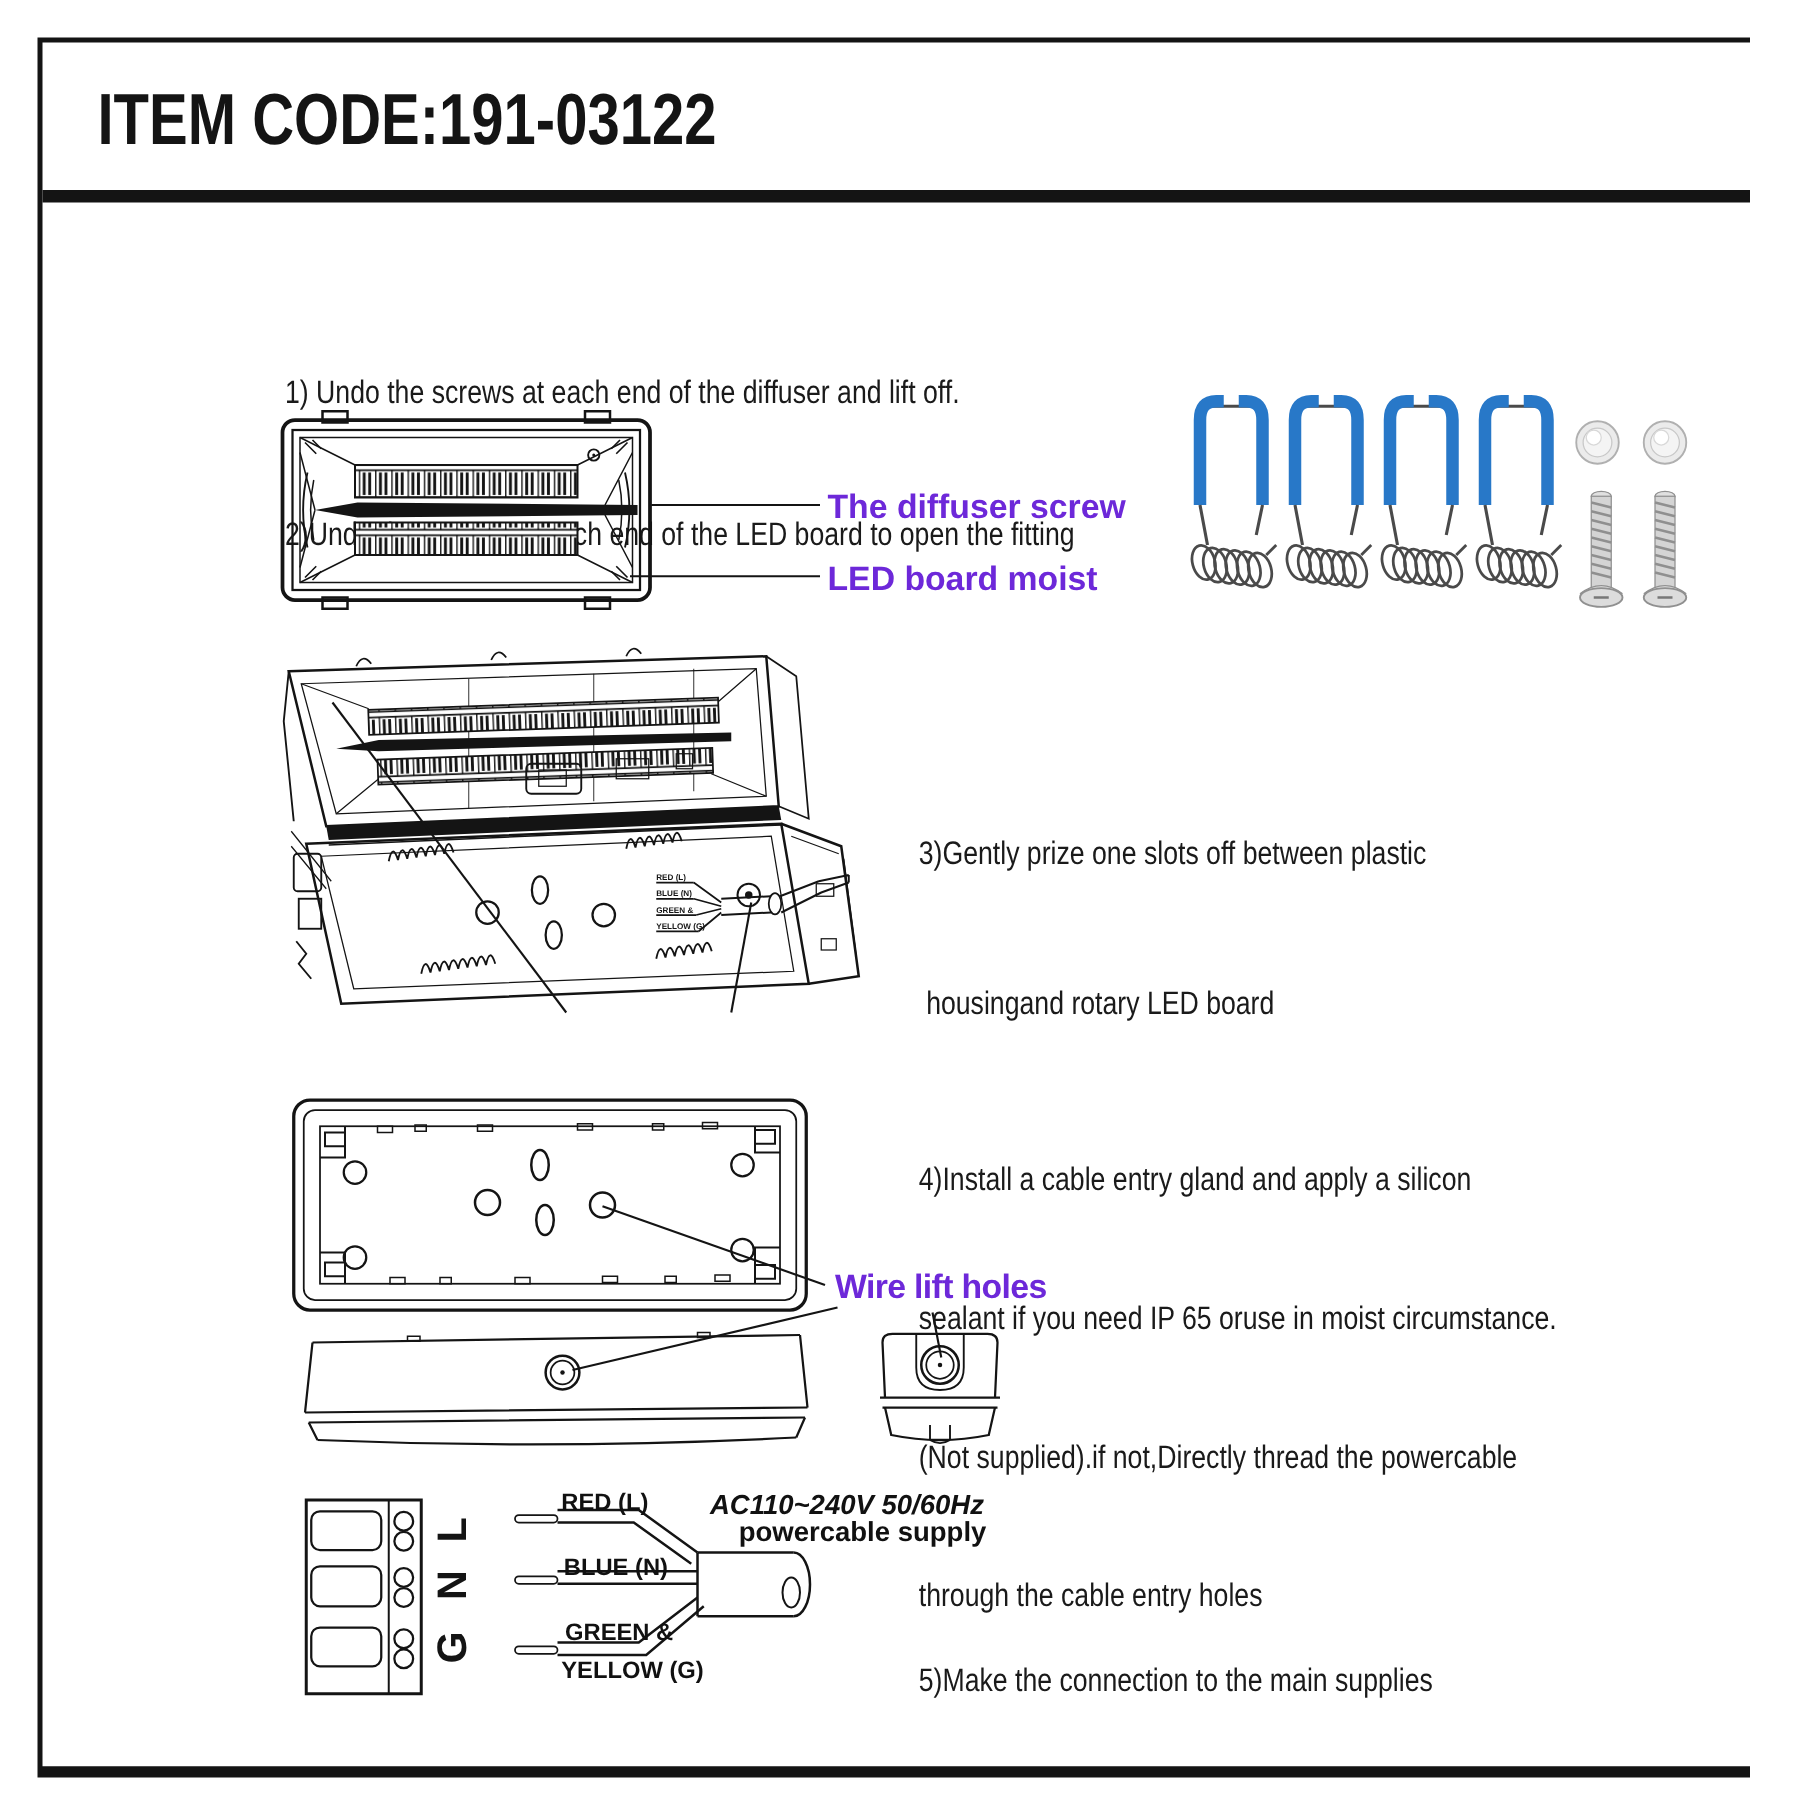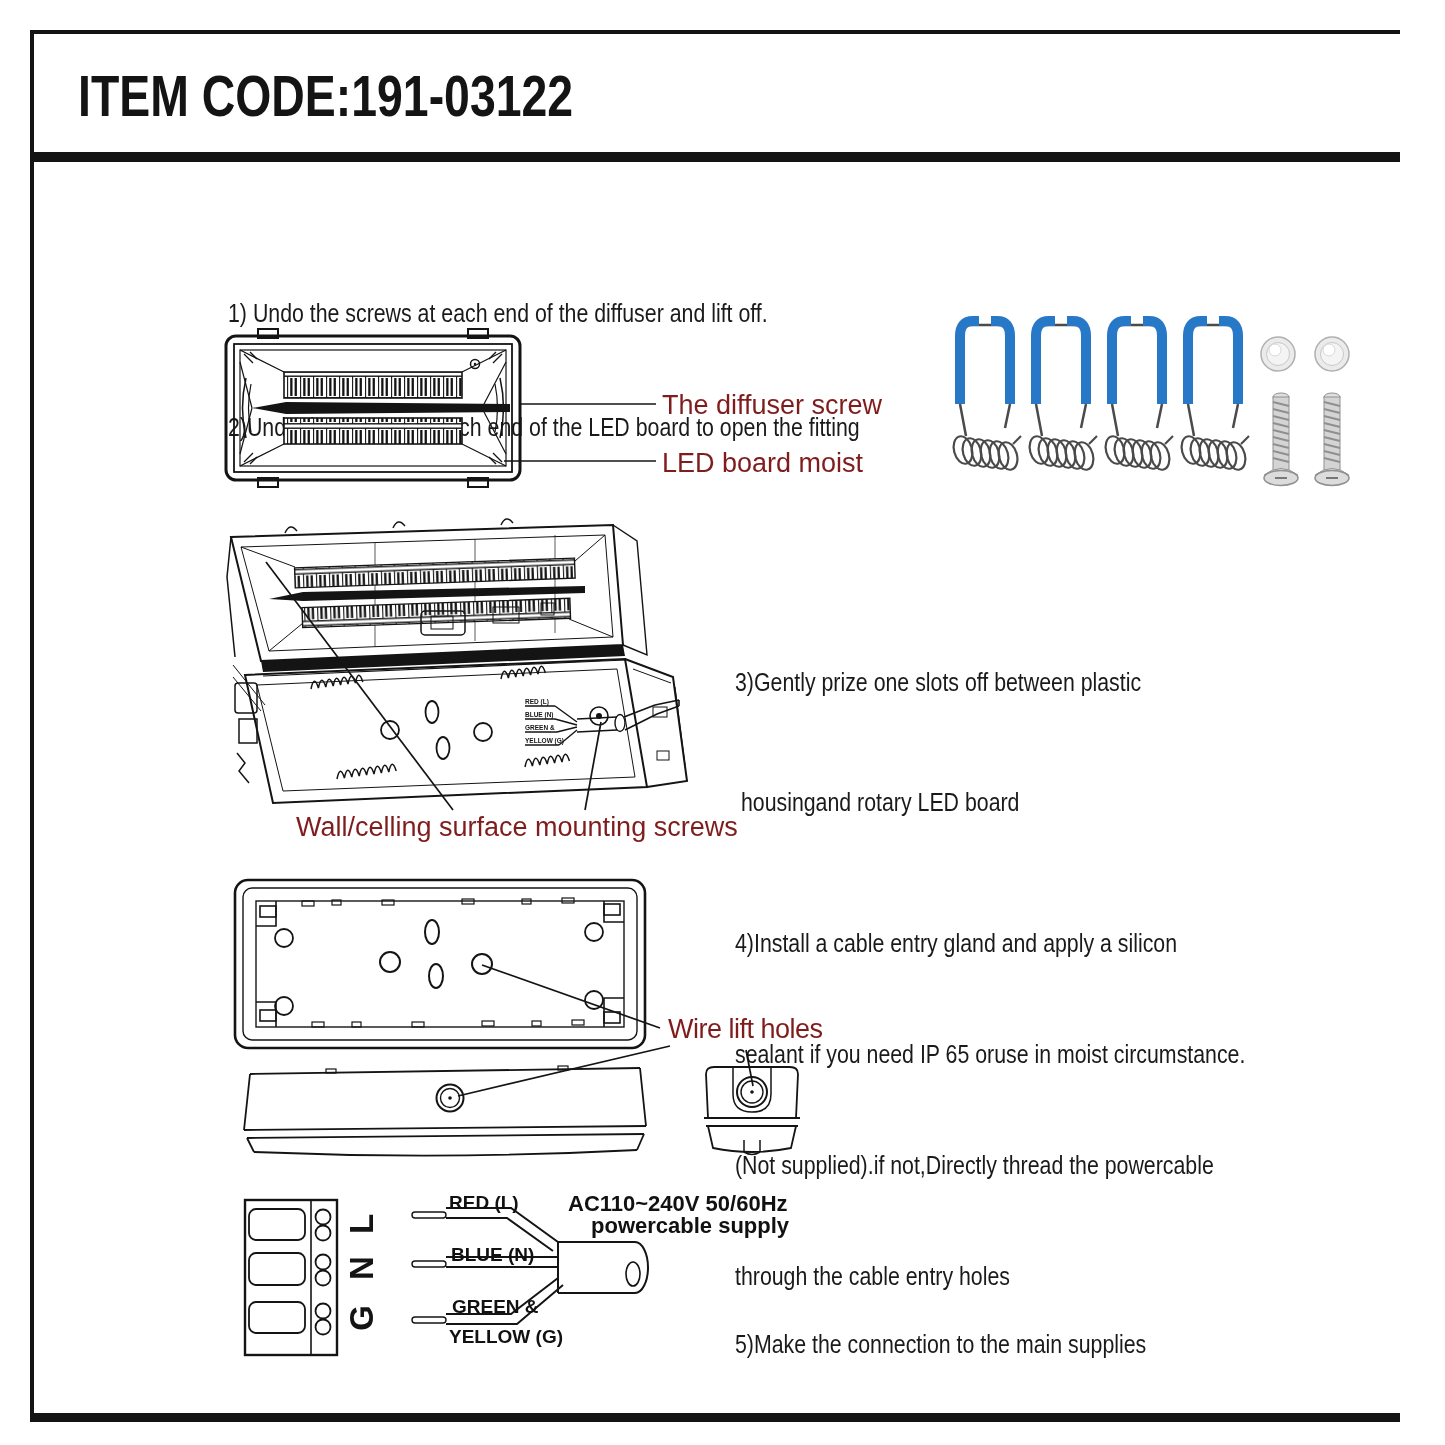--- a/index.html
+++ b/index.html
@@ -7,21 +7,21 @@
          font-family:"Liberation Sans",sans-serif;color:#141414;overflow:hidden;}
   .abs{position:absolute;}
   .frame{left:30px;top:30px;width:1385px;height:1392px;box-sizing:border-box;
          border:4px solid #141414;border-bottom:9px solid #141414;}
   .divider{left:34px;top:152px;width:1377px;height:10px;background:#141414;}
   .title{left:78px;top:64px;font-size:58px;font-weight:700;line-height:1.1;
          transform:scaleX(0.80);transform-origin:0 0;letter-spacing:0px;white-space:pre;}
   .step{font-size:26px;font-weight:500;transform:scaleX(0.82);transform-origin:0 0;
         white-space:pre;color:#1a1a1a;}
   .lh38{line-height:38px;} .lh40{line-height:40px;} .lh37{line-height:37px;}
-  .figlabel{font-size:27px;font-weight:400;white-space:pre;color:#7f1d1d;}
+  .figlabel{font-size:27px;font-weight:700;white-space:pre;color:#6d28d9;}
   .wlabel{font-size:19px;font-weight:700;white-space:pre;color:#111;}
   .aclabel{font-size:22px;font-weight:700;white-space:pre;color:#111;}
   .tletter{width:36px;height:36px;display:flex;align-items:center;justify-content:center;
            font-size:33px;font-weight:700;transform:rotate(-90deg);}
   svg{display:block;overflow:visible;}
 </style>
 </head>
 <body>
 
 <div class="sheet">
@@ -164,21 +164,20 @@
       <path d="M8,150 L40,190 M8,162 L36,196" stroke-width="1"></path>
       <g font-family="Liberation Sans, sans-serif" font-size="6.5" font-weight="700" fill="#141414" stroke="none">
         <text x="300" y="189">RED (L)</text>
         <text x="300" y="202">BLUE (N)</text>
         <text x="300" y="215">GREEN &amp;</text>
         <text x="300" y="228">YELLOW (G)</text>
       </g>
     </g>
   </svg>
 
-  <div class="abs figlabel" style="left:296px;top:812px;">Wall/celling surface mounting screws</div>
 
   <div class="abs step lh40" style="left:735px;top:582px;">
     <div>3)Gently prize one slots off between plastic</div>
     <div> housingand rotary LED board</div>
   </div>
 
   <div class="abs step lh37" style="left:735px;top:851px;">
     <div>4)Install a cable entry gland and apply a silicon</div>
     <div>sealant if you need IP 65 oruse in moist circumstance.</div>
     <div>(Not supplied).if not,Directly thread the powercable</div>
@@ -293,21 +292,21 @@
       <path d="M153,52 V103 M153,52 H230 M153,103 H230" stroke-width="2"></path>
       <path d="M230,52 A13,25.5 0 0 1 230,103" stroke-width="2"></path>
       <ellipse cx="228" cy="84" rx="7" ry="12" stroke-width="1.6"></ellipse>
     </g>
   </svg>
 
   <div class="abs wlabel" style="left:449px;top:1192px;">RED (L)</div>
   <div class="abs wlabel" style="left:451px;top:1244px;">BLUE (N)</div>
   <div class="abs wlabel" style="left:452px;top:1296px;">GREEN &amp;</div>
   <div class="abs wlabel" style="left:449px;top:1326px;">YELLOW (G)</div>
-  <div class="abs aclabel" style="left:568px;top:1191px;">AC110~240V 50/60Hz</div>
+  <div class="abs aclabel" style="left:568px;top:1191px;font-style:italic;">AC110~240V 50/60Hz</div>
   <div class="abs aclabel" style="left:591px;top:1213px;">powercable supply</div>
 
   <svg class="abs" style="left:0;top:0;pointer-events:none;" width="1445" height="1445" viewBox="0 0 1445 1445">
     <g stroke="#141414" stroke-width="1.7" fill="none">
       <path d="M521,404 L656,404"></path>
       <path d="M504,461 L656,461"></path>
       <path d="M453,810 L266,562"></path>
       <path d="M585,810 L601,722"></path>
       <path d="M482,965 L660,1028"></path>
       <path d="M670,1046 L458,1096"></path>

